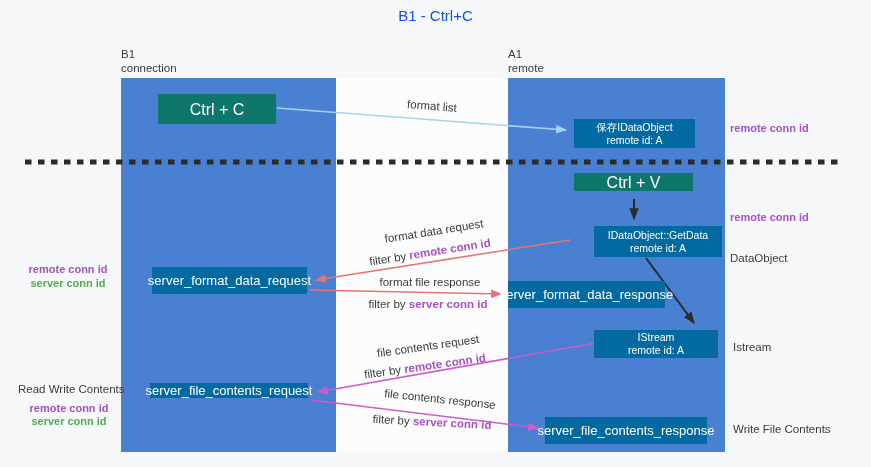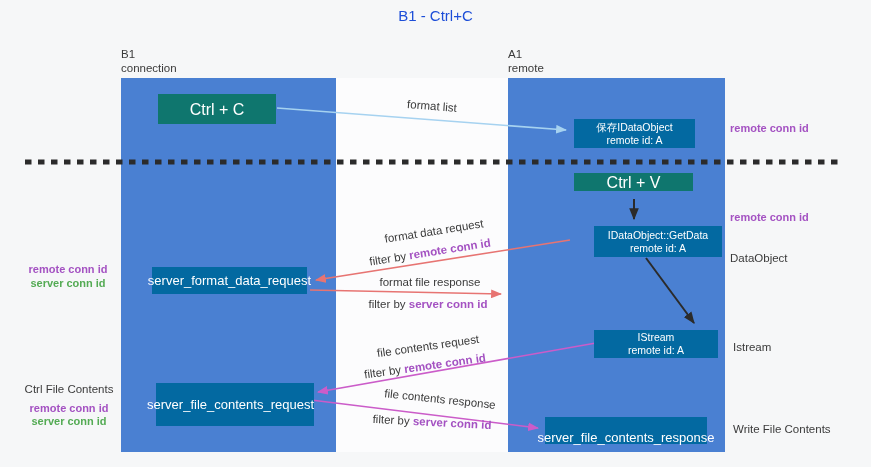--- a/index.html
+++ b/index.html
@@ -92,31 +92,34 @@
 
   <div class="node orange" style="left:570px;top:226px;width:128px;height:31px;font-size:10.5px;line-height:13px;margin-left:24px;">
     <span>IDataObject::GetData</span>
     <span>remote id: A</span>
   </div>
 
   <div class="node orange" style="left:152px;top:267px;width:155px;height:27px;">
     <span>server_format_data_request</span>
   </div>
 
+  <div class="node orange" style="left:508px;top:281px;width:157px;height:27px;">
+    <span>server_format_data_response</span>
+  </div>
 
   <div class="node orange" style="left:594px;top:330px;width:124px;height:28px;font-size:10.5px;line-height:13px;">
     <span>IStream</span>
     <span>remote id: A</span>
   </div>
 
-  <div class="node orange" style="left:156px;top:383px;width:158px;height:43px;align-items:flex-end;">
+  <div class="node orange" style="left:150px;top:383px;width:158px;height:15px;">
     <span>server_file_contents_request</span>
   </div>
 
-  <div class="node orange" style="left:545px;top:417px;width:162px;height:27px;justify-content:flex-end;">
+  <div class="node orange" style="left:545px;top:417px;width:162px;height:27px;">
     <span>server_file_contents_response</span>
   </div>
 
   <div class="flow-label" style="left:432px;top:106px;transform:translate(-50%,-50%) rotate(4.5deg);">
     <span>format list</span>
   </div>
 
   <div class="flow-label" style="left:434px;top:231px;transform:translate(-50%,-50%) rotate(-9deg);">
     <span>format data request</span>
   </div>
@@ -150,18 +153,18 @@
   <div class="side-label" style="left:730px;top:252px;">DataObject</div>
   <div class="side-label" style="left:733px;top:341px;">Istream</div>
   <div class="side-label" style="left:733px;top:423px;text-align:center;">Write File Contents</div>
 
   <div class="side-block" style="left:18px;top:263px;width:100px;">
     <div class="purple">remote conn id</div>
     <div class="greenlbl">server conn id</div>
   </div>
 
   <div class="side-block" style="left:18px;top:383px;width:102px;">
-    <div class="dark" style="margin-bottom:5px;">Ctrl File Contents</div>
+    <div class="dark" style="margin-bottom:5px;">Read Write Contents</div>
     <div class="purple">remote conn id</div>
     <div class="greenlbl">server conn id</div>
   </div>
 
 </div>
 
 </body></html>

